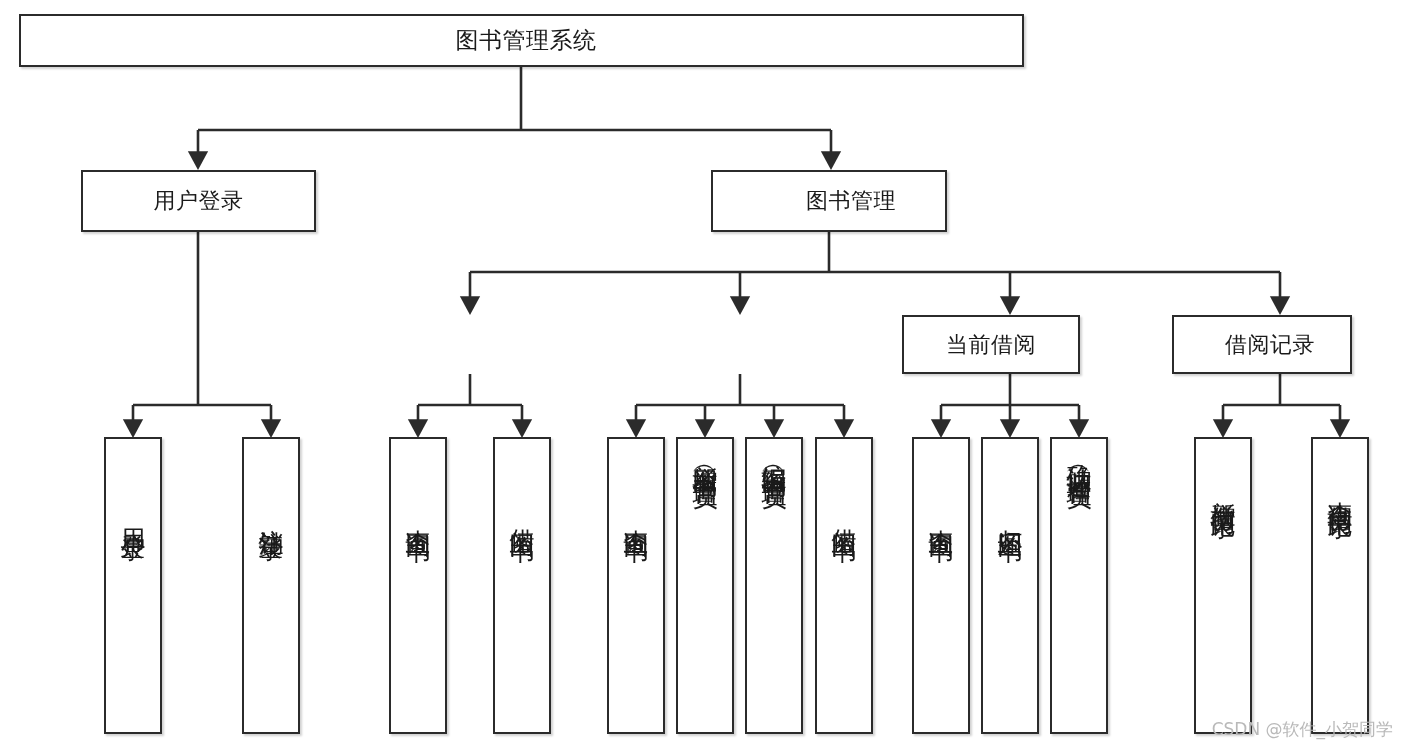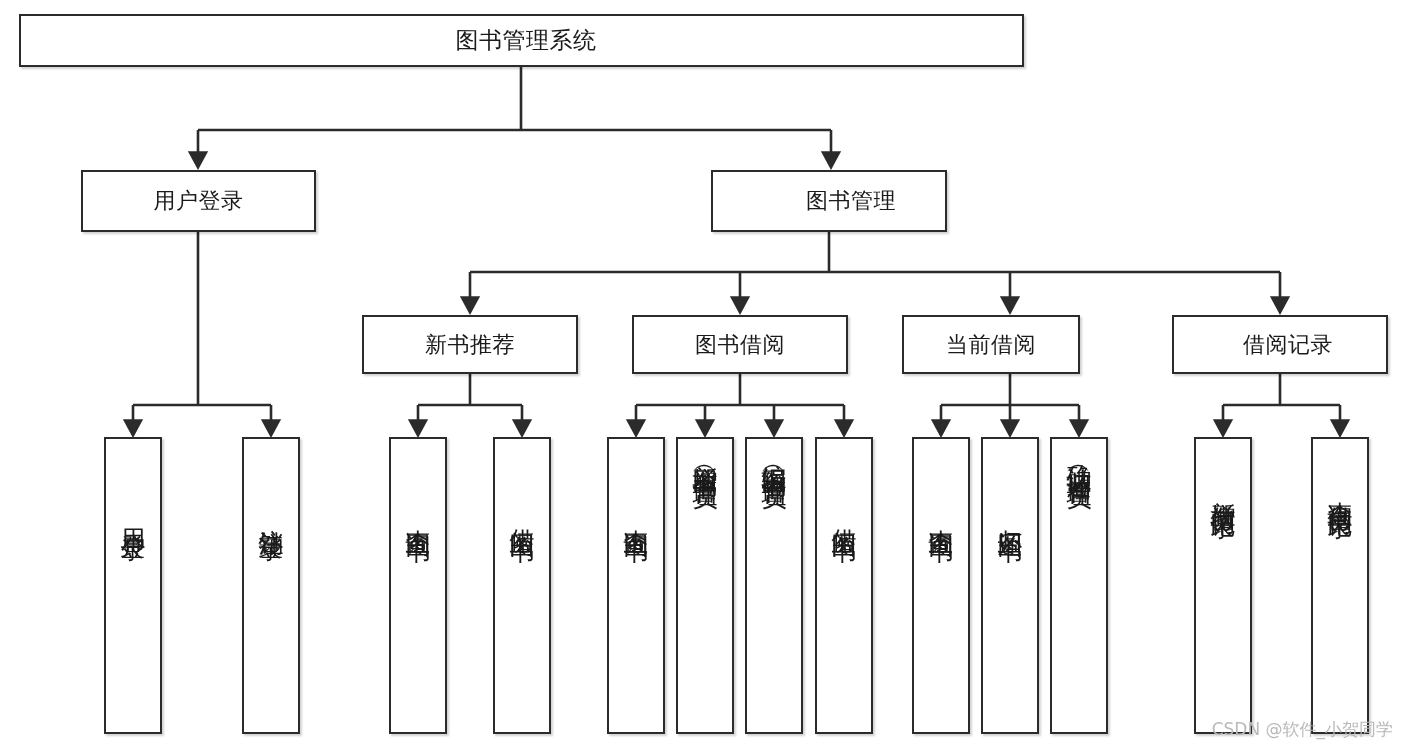--- a/index.html
+++ b/index.html
@@ -147,33 +147,27 @@
   </div>
 
   <div class="node horiz" style="left:81px; top:170px; width:235px; height:62px;">
     <span class="label">用户登录</span>
   </div>
 
   <div class="node horiz" style="left:711px; top:170px; width:236px; height:62px;padding-left:44px;">
     <span class="label">图书管理</span>
   </div>
 
-  <div class="node horiz" style="left:362px; top:315px; width:216px; height:59px;">
-    <span class="label">新书推荐</span>
-  </div>
-
-  <div class="node horiz" style="left:632px; top:315px; width:216px; height:59px;">
-    <span class="label">图书借阅</span>
-  </div>
+
 
   <div class="node horiz" style="left:902px; top:315px; width:178px; height:59px;">
     <span class="label">当前借阅</span>
   </div>
 
-  <div class="node horiz" style="left:1172px; top:315px; width:216px; height:59px;padding-left:16px;">
+  <div class="node horiz" style="left:1172px; top:315px; width:180px; height:59px;padding-left:16px;">
     <span class="label">借阅记录</span>
   </div>
 
   <div class="node vert mid" style="left:104px; top:437px; width:58px; height:297px;">
     <span class="label">用户登录</span>
   </div>
 
   <div class="node vert mid" style="left:242px; top:437px; width:58px; height:297px;">
     <span class="label">注销登录</span>
   </div>

